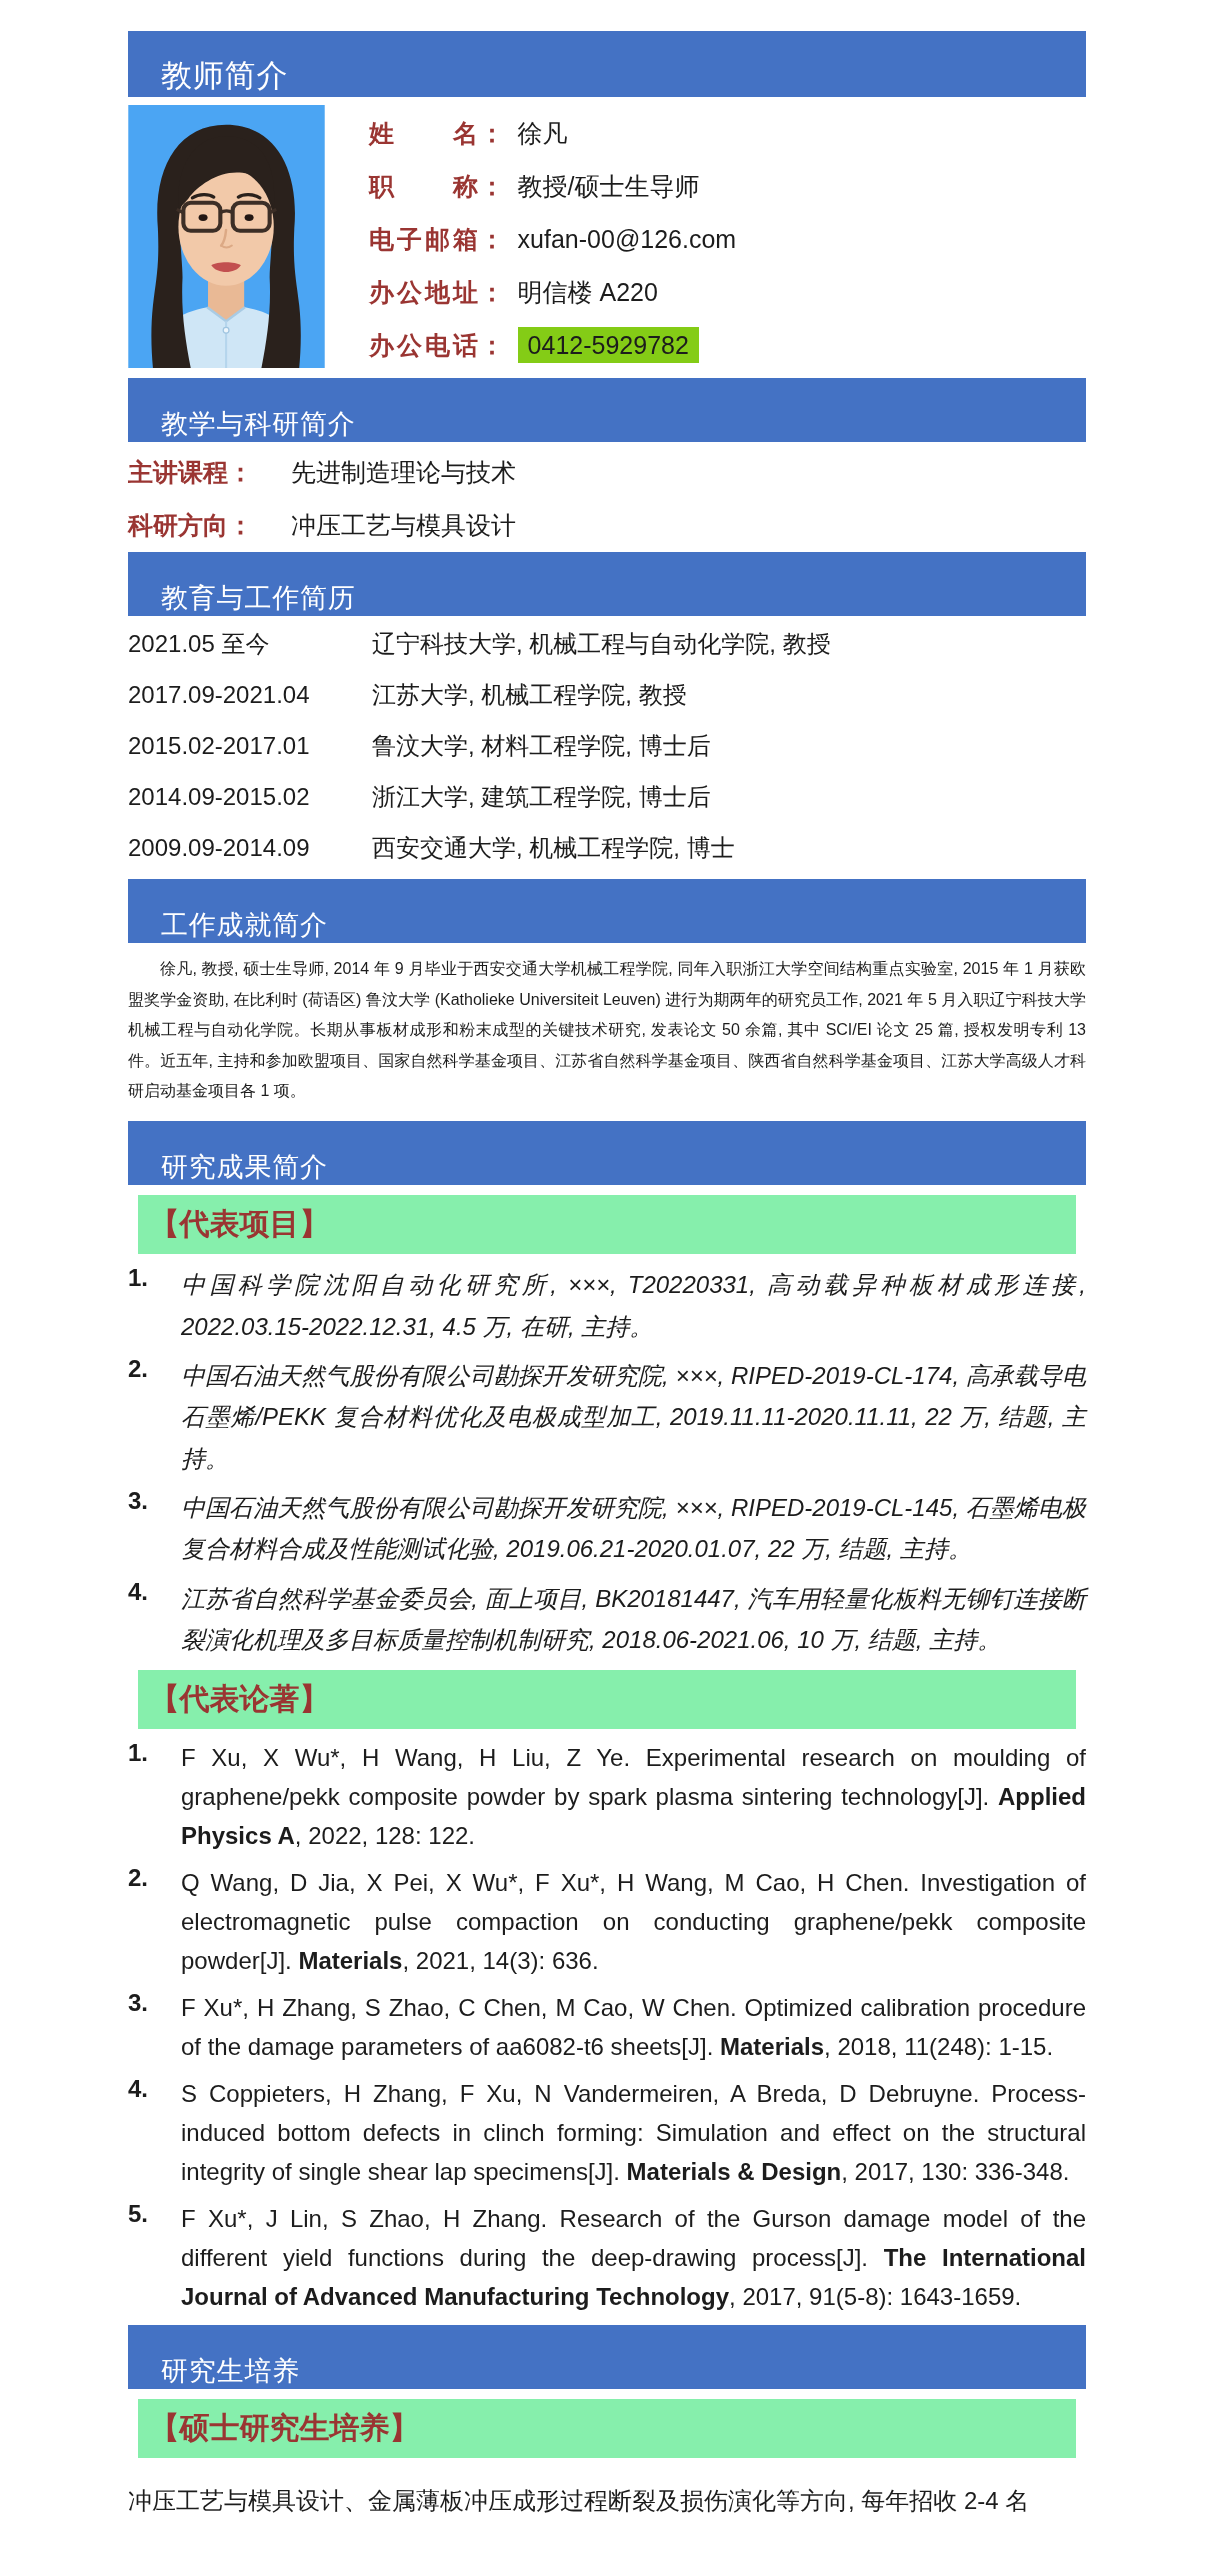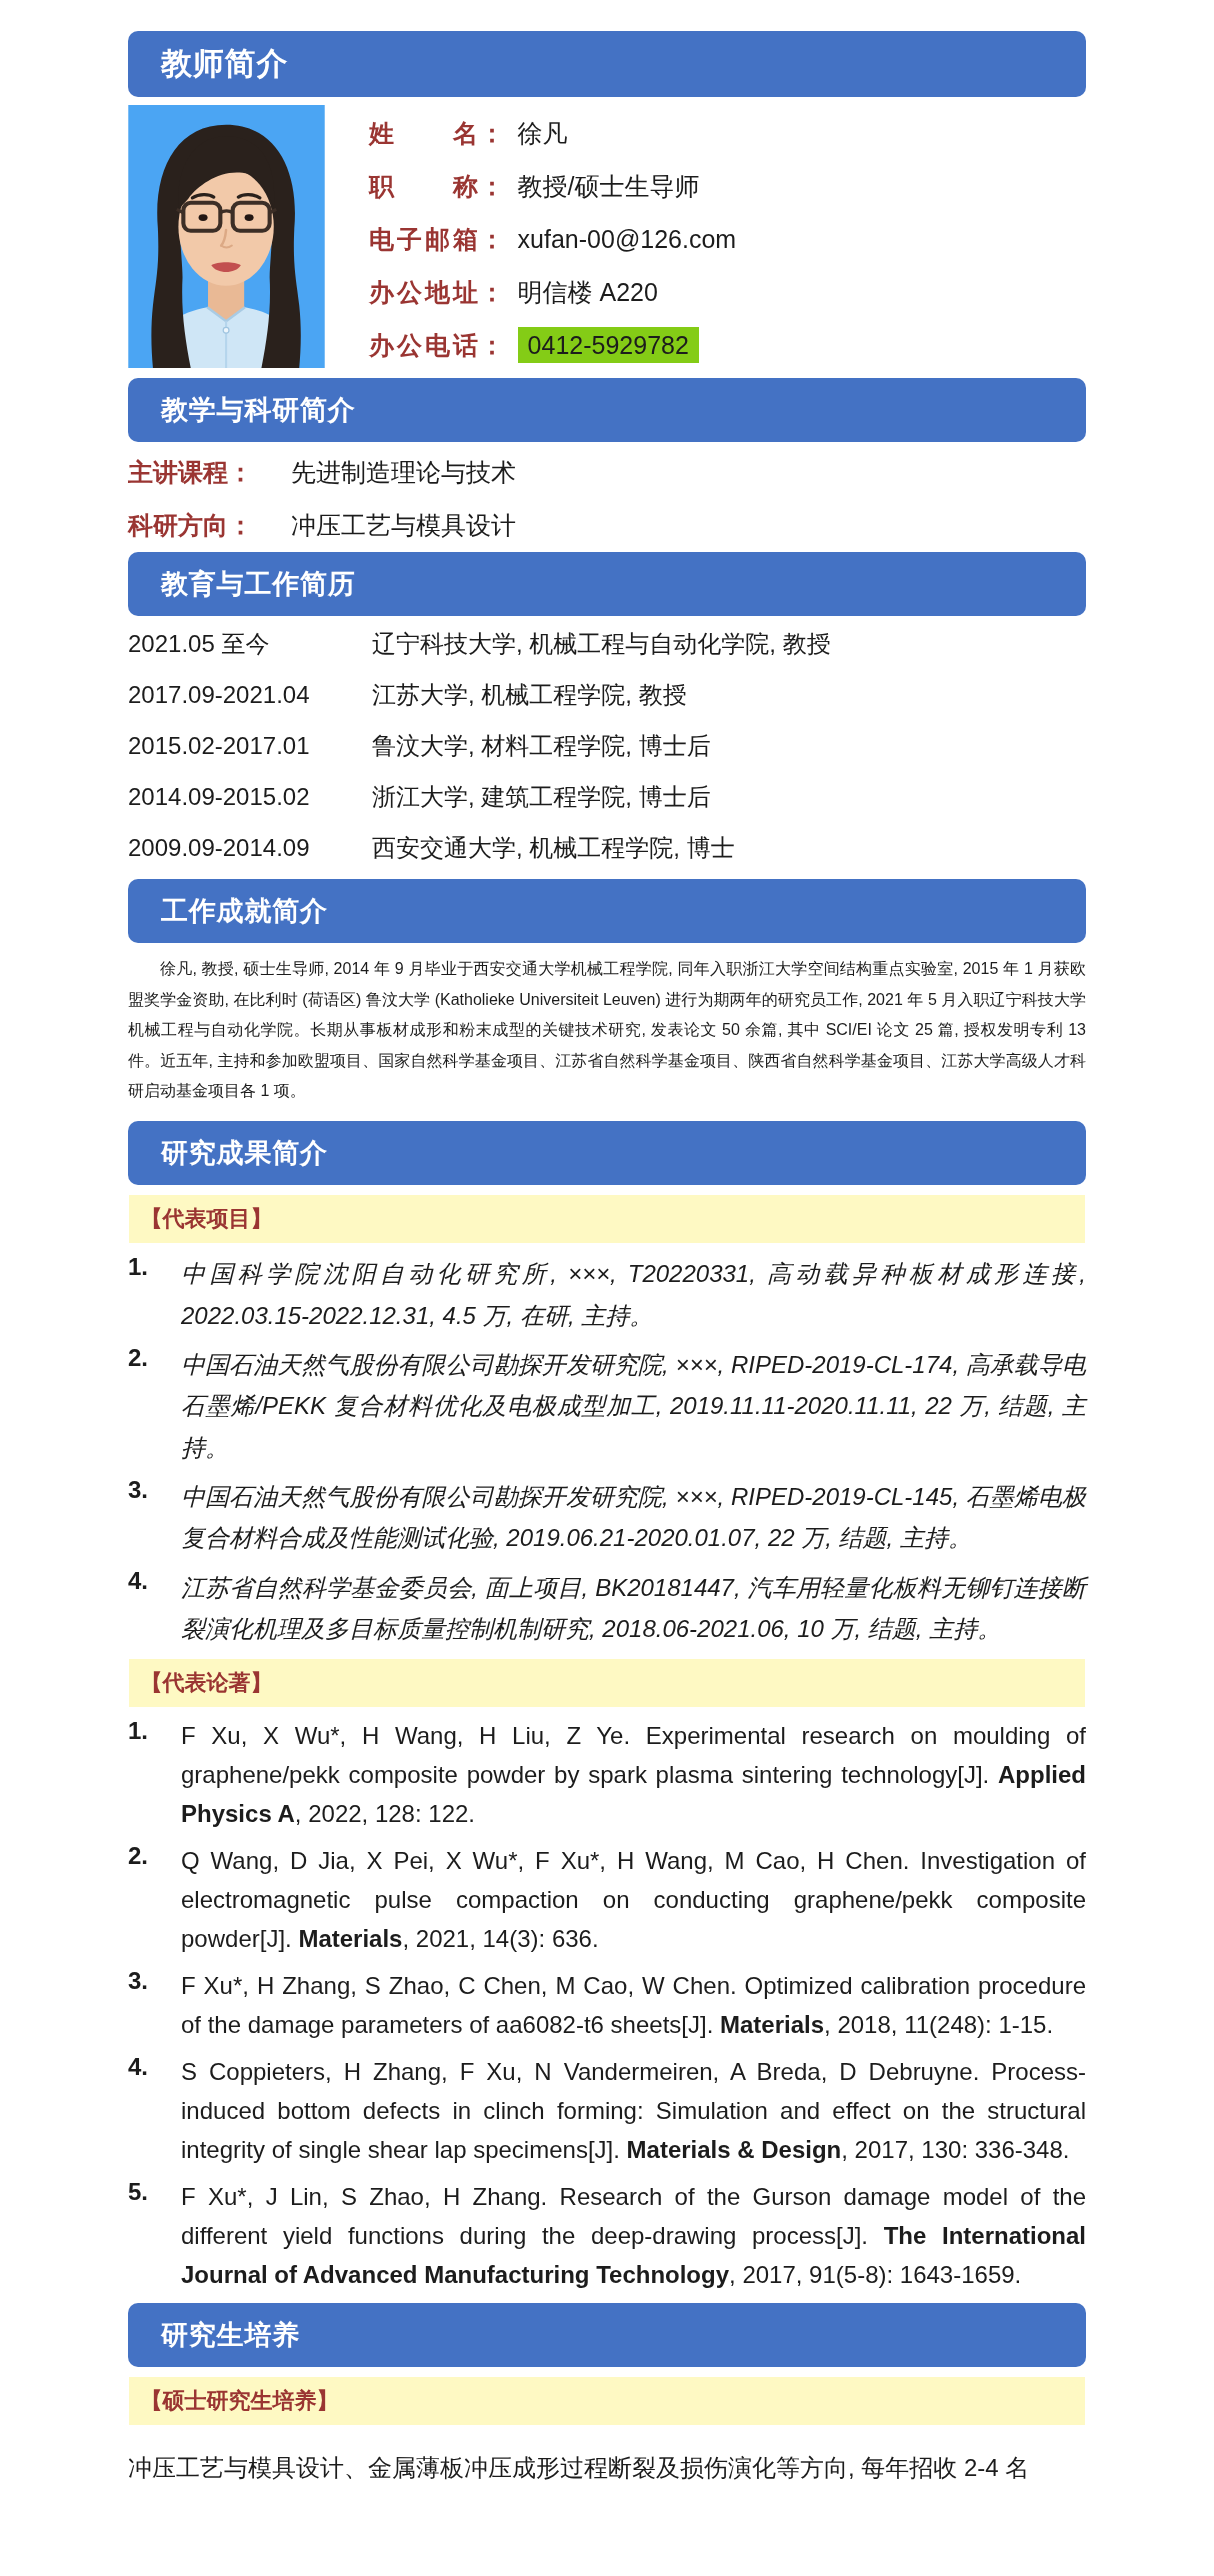--- a/index.html
+++ b/index.html
@@ -1,21 +1,21 @@
 <!DOCTYPE html>
 <html lang="zh" style="font-size:13px"><head>
 <meta charset="utf-8">
 <style>
   html,body{margin:0;padding:0;background:#ffffff;}
   body{font-family:"Liberation Sans","DejaVu Sans",sans-serif;color:#1c1c1c;}
   .page{width:1214px;min-height:2576px;margin:0 auto;box-sizing:border-box;
         padding:31px 128px 58px;background:#fff;}
   
-  .bar{background:#4472C4;color:#fff;font-weight:700;display:flex;align-items:center;
-       padding:0 33px;box-sizing:border-box;letter-spacing:0.8px;border-radius:10px;}
+  .bar{background:#4472C4;color:#fff;font-weight:400;display:flex;align-items:flex-end;
+       padding:0 33px;box-sizing:border-box;letter-spacing:0.8px;}
   .bar-main{height:66px;font-size:31px;}
   .bar-sub{height:64px;font-size:27px;}
   
   .profile{display:flex;padding:8.2px 0 6.6px;}
   .photo{width:197px;height:263px;flex:none;}
   .photo svg{display:block;width:100%;height:100%;}
   .fields{margin-left:44px;padding-top:1.6px;display:flex;flex-direction:column;justify-content:center;}
   .frow{display:flex;align-items:center;height:53px;font-size:25px;}
   .flabel{color:#9A3532;font-weight:700;width:109px;text-align:justify;text-align-last:justify;}
   .fcolon{color:#9A3532;font-weight:700;margin-left:1.6px;}
@@ -27,22 +27,22 @@
   .clabel{color:#9A3532;font-weight:700;}
   .ccolon{color:#9A3532;font-weight:700;}
   .cvalue{margin-left:38px;}
   
   .history{padding:3.3px 0 5px;}
   .hrow{display:flex;align-items:center;height:51px;font-size:24px;}
   .hperiod{width:244px;flex:none;}
   
   .para{font-size:16px;line-height:1.9;text-align:justify;text-indent:2em;margin:11.5px 0 15px;}
   
-  .subhead{background:#fef9c3;color:#9A3532;font-weight:700;font-size:22px;
-           padding:9px 11.5px;margin:10px 1px 10px;}
+  .subhead{background:#86efac;color:#9A3532;font-weight:700;font-size:30px;
+           padding:9px 11.5px;margin:10px 10px 10px;}
   
   .numlist{margin:0 0 3.3px;}
   .item{display:flex;font-size:24px;margin:0 0 8.2px;}
   .item .itxt{flex:1;text-align:justify;}
   .inum{width:53px;flex:none;font-weight:700;}
   .proj .itxt{line-height:1.72;font-style:italic;}
   .pub .itxt{line-height:1.62;}
   .pub .journal{font-weight:700;}
   
   .gradtext{font-size:24px;line-height:1.9;text-align:justify;margin-top:20px;}

